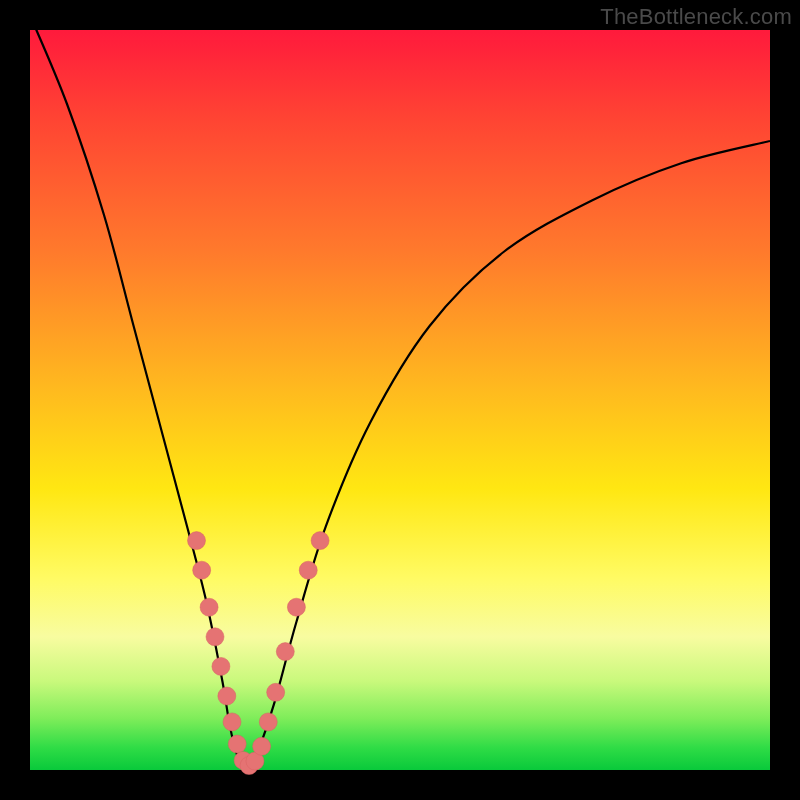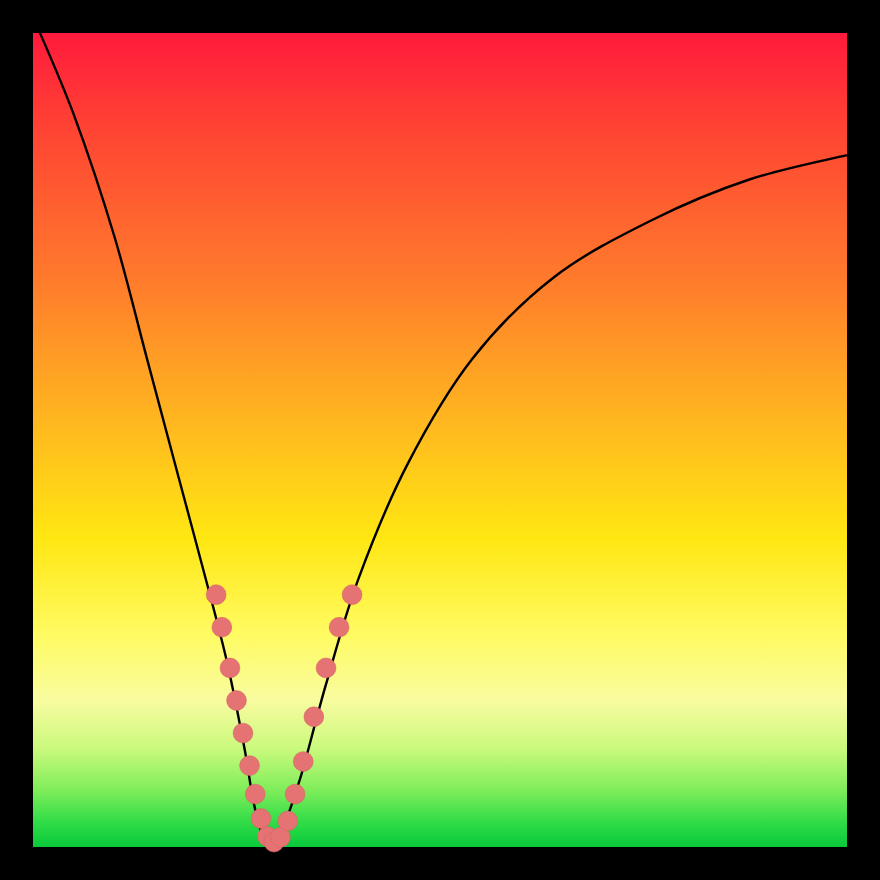--- a/index.html
+++ b/index.html
@@ -56,20 +56,21 @@
     width: 740px;
     height: 740px;
     overflow: visible;
   }
 </style>
 </head>
 <body>
 
 <div class="frame">
 
+  <div class="watermark">TheBottleneck.com</div>
 
   <div class="plot-area">
     <svg class="curve" viewBox="0 0 740 740" preserveAspectRatio="none">
       <path fill="none" stroke-width="2.2" stroke="#000000" d="M 0,-14.800000000000068 C 6.166666666666667,-5.684341886080802e-14 24.666666666666664,40.69999999999999 37,74 C 49.333333333333336,107.30000000000001 62.9,148 74,185 C 85.1,222 93.73333333333335,259 103.60000000000001,296 C 113.46666666666667,333 123.33333333333331,370 133.2,407 C 143.06666666666666,444 155.4,489.6333333333333 162.8,518 C 170.20000000000002,546.3666666666667 172.66666666666666,555 177.6,577.2 C 182.53333333333333,599.4000000000001 188.7,631.4666666666667 192.4,651.2 C 196.10000000000002,670.9333333333334 197.33333333333334,683.2666666666667 199.8,695.6 C 202.26666666666668,707.9333333333334 204.73333333333335,718.4166666666667 207.20000000000002,725.2 C 209.66666666666669,731.9833333333333 212.13333333333333,735.0666666666666 214.6,736.3 C 217.06666666666666,737.5333333333333 219.53333333333333,735.6833333333334 222,732.6 C 224.46666666666667,729.5166666666667 225.7,727.6666666666666 229.4,717.8 C 233.10000000000002,707.9333333333333 238.03333333333336,694.3666666666667 244.20000000000002,673.4 C 250.36666666666667,652.4333333333333 257.76666666666665,621.6 266.4,592 C 275.0333333333333,562.4 283.66666666666663,529.0999999999999 296,495.79999999999995 C 308.33333333333337,462.49999999999994 323.1333333333334,425.50000000000006 340.40000000000003,392.20000000000005 C 357.6666666666667,358.90000000000003 377.40000000000003,324.3666666666667 399.6,296 C 421.8,267.6333333333333 446.4666666666667,242.96666666666667 473.6,222 C 500.73333333333335,201.03333333333333 532.8,184.99999999999991 562.4,170.19999999999993 C 592,155.39999999999995 621.6,143.0666666666667 651.2,133.20000000000005 C 680.8000000000001,123.33333333333339 725.2,114.7 740,111"></path>
       <g>
           <circle cx="166.5" cy="510.6" r="9" fill="#e57373" stroke="#d66262" stroke-width="0.5"></circle>
           <circle cx="171.67999999999998" cy="540.2" r="9" fill="#e57373" stroke="#d66262" stroke-width="0.5"></circle>
           <circle cx="179.07999999999998" cy="577.2" r="9" fill="#e57373" stroke="#d66262" stroke-width="0.5"></circle>
           <circle cx="185" cy="606.8" r="9" fill="#e57373" stroke="#d66262" stroke-width="0.5"></circle>
           <circle cx="190.92000000000002" cy="636.4" r="9" fill="#e57373" stroke="#d66262" stroke-width="0.5"></circle>

